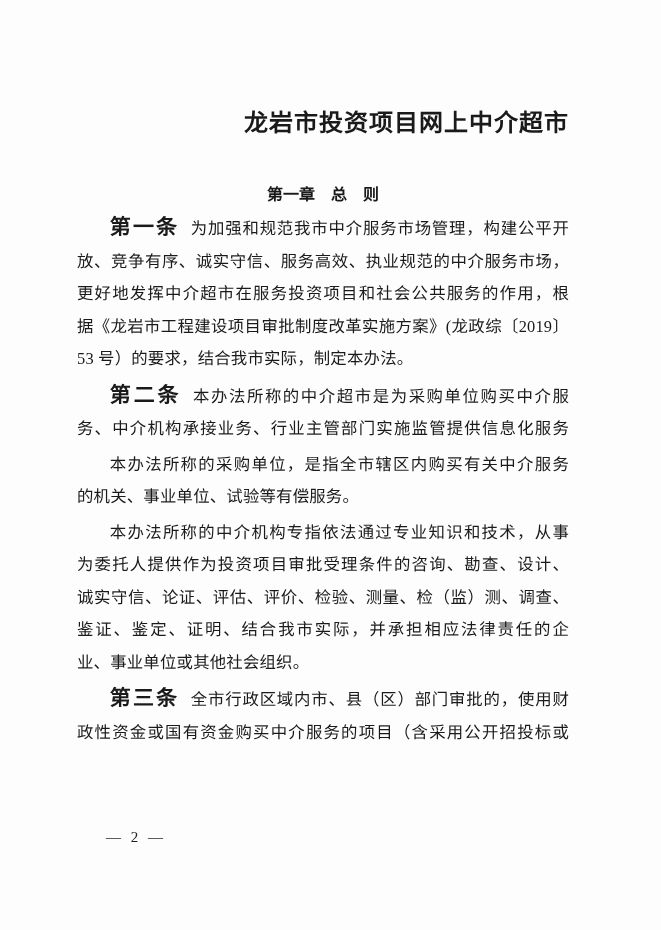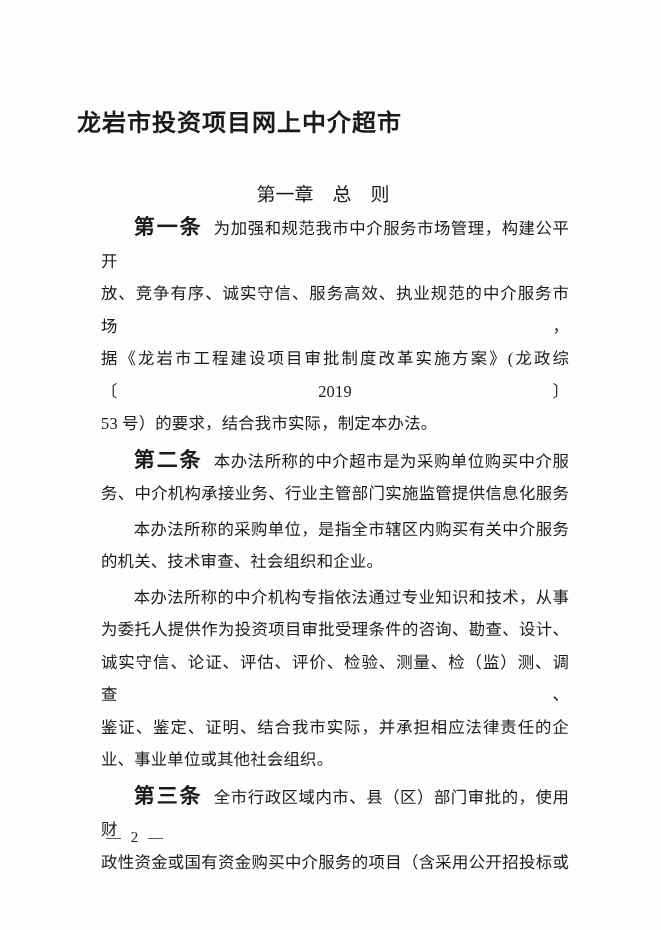--- a/index.html
+++ b/index.html
@@ -22,43 +22,42 @@
     left: 77px;
     top: 0;
     width: 492px;
   }
   .doc-title {
     margin: 0;
     padding-top: 106px;
     font-size: 24px;
     line-height: 35px;
     font-weight: bold;
-    text-align: left;
+    text-align: right;
     letter-spacing: 1px;
   }
   .chapter-heading {
     margin-top: 40px;
     font-family: "Liberation Sans", sans-serif;
-    font-size: 19px;
+    font-size: 16px;
     line-height: 28px;
-    font-weight: normal;
+    font-weight: bold;
     text-align: center;
   }
   .body-text {
     margin-top: 2px;
   }
   .para { margin: 0; }
   .para + .para { margin-top: 3px; }
   .bline {
     font-size: 16.4px;
     line-height: 32.5px;
     text-align: justify;
     text-align-last: justify;
     letter-spacing: 0.2px;
-    margin-left: 24px;
   }
   .bline.first { text-indent: 2em; }
   .bline.lastline { text-align-last: left; }
   .lead {
     font-weight: bold;
     font-size: 21px;
     letter-spacing: 1.5px;
     margin-right: 0.55em;
   }
   .page-footer {
@@ -76,30 +75,31 @@
 <div class="page">
   <div class="content">
     <div class="doc-title">
       <div>龙岩市投资项目网上中介超市</div>
     </div>
     <div class="chapter-heading">第一章　总　则</div>
     <div class="body-text">
         <div class="para">
           <div class="bline first"><b class="lead">第一条</b><span>为加强和规范我市中介服务市场管理，构建公平开</span></div>
           <div class="bline">放、竞争有序、诚实守信、服务高效、执业规范的中介服务市场，</div>
+          <div class="bline">更好地发挥中介超市在服务投资项目和社会公共服务的作用，根</div>
           <div class="bline">据《龙岩市工程建设项目审批制度改革实施方案》(龙政综〔2019〕</div>
           <div class="bline lastline">53 号）的要求，结合我市实际，制定本办法。</div>
         </div>
         <div class="para">
           <div class="bline first"><b class="lead">第二条</b><span>本办法所称的中介超市是为采购单位购买中介服</span></div>
           <div class="bline">务、中介机构承接业务、行业主管部门实施监管提供信息化服务</div>
         </div>
         <div class="para">
           <div class="bline first">本办法所称的采购单位，是指全市辖区内购买有关中介服务</div>
-          <div class="bline lastline">的机关、技术审查、社会组织和企业。</div>
+          <div class="bline lastline">的机关、事业单位、试验等有偿服务。</div>
         </div>
         <div class="para">
           <div class="bline first">本办法所称的中介机构专指依法通过专业知识和技术，从事</div>
           <div class="bline">为委托人提供作为投资项目审批受理条件的咨询、勘查、设计、</div>
           <div class="bline">诚实守信、论证、评估、评价、检验、测量、检（监）测、调查、</div>
           <div class="bline">鉴证、鉴定、证明、结合我市实际，并承担相应法律责任的企</div>
           <div class="bline lastline">业、事业单位或其他社会组织。</div>
         </div>
         <div class="para">
           <div class="bline first"><b class="lead">第三条</b><span>全市行政区域内市、县（区）部门审批的，使用财</span></div>

